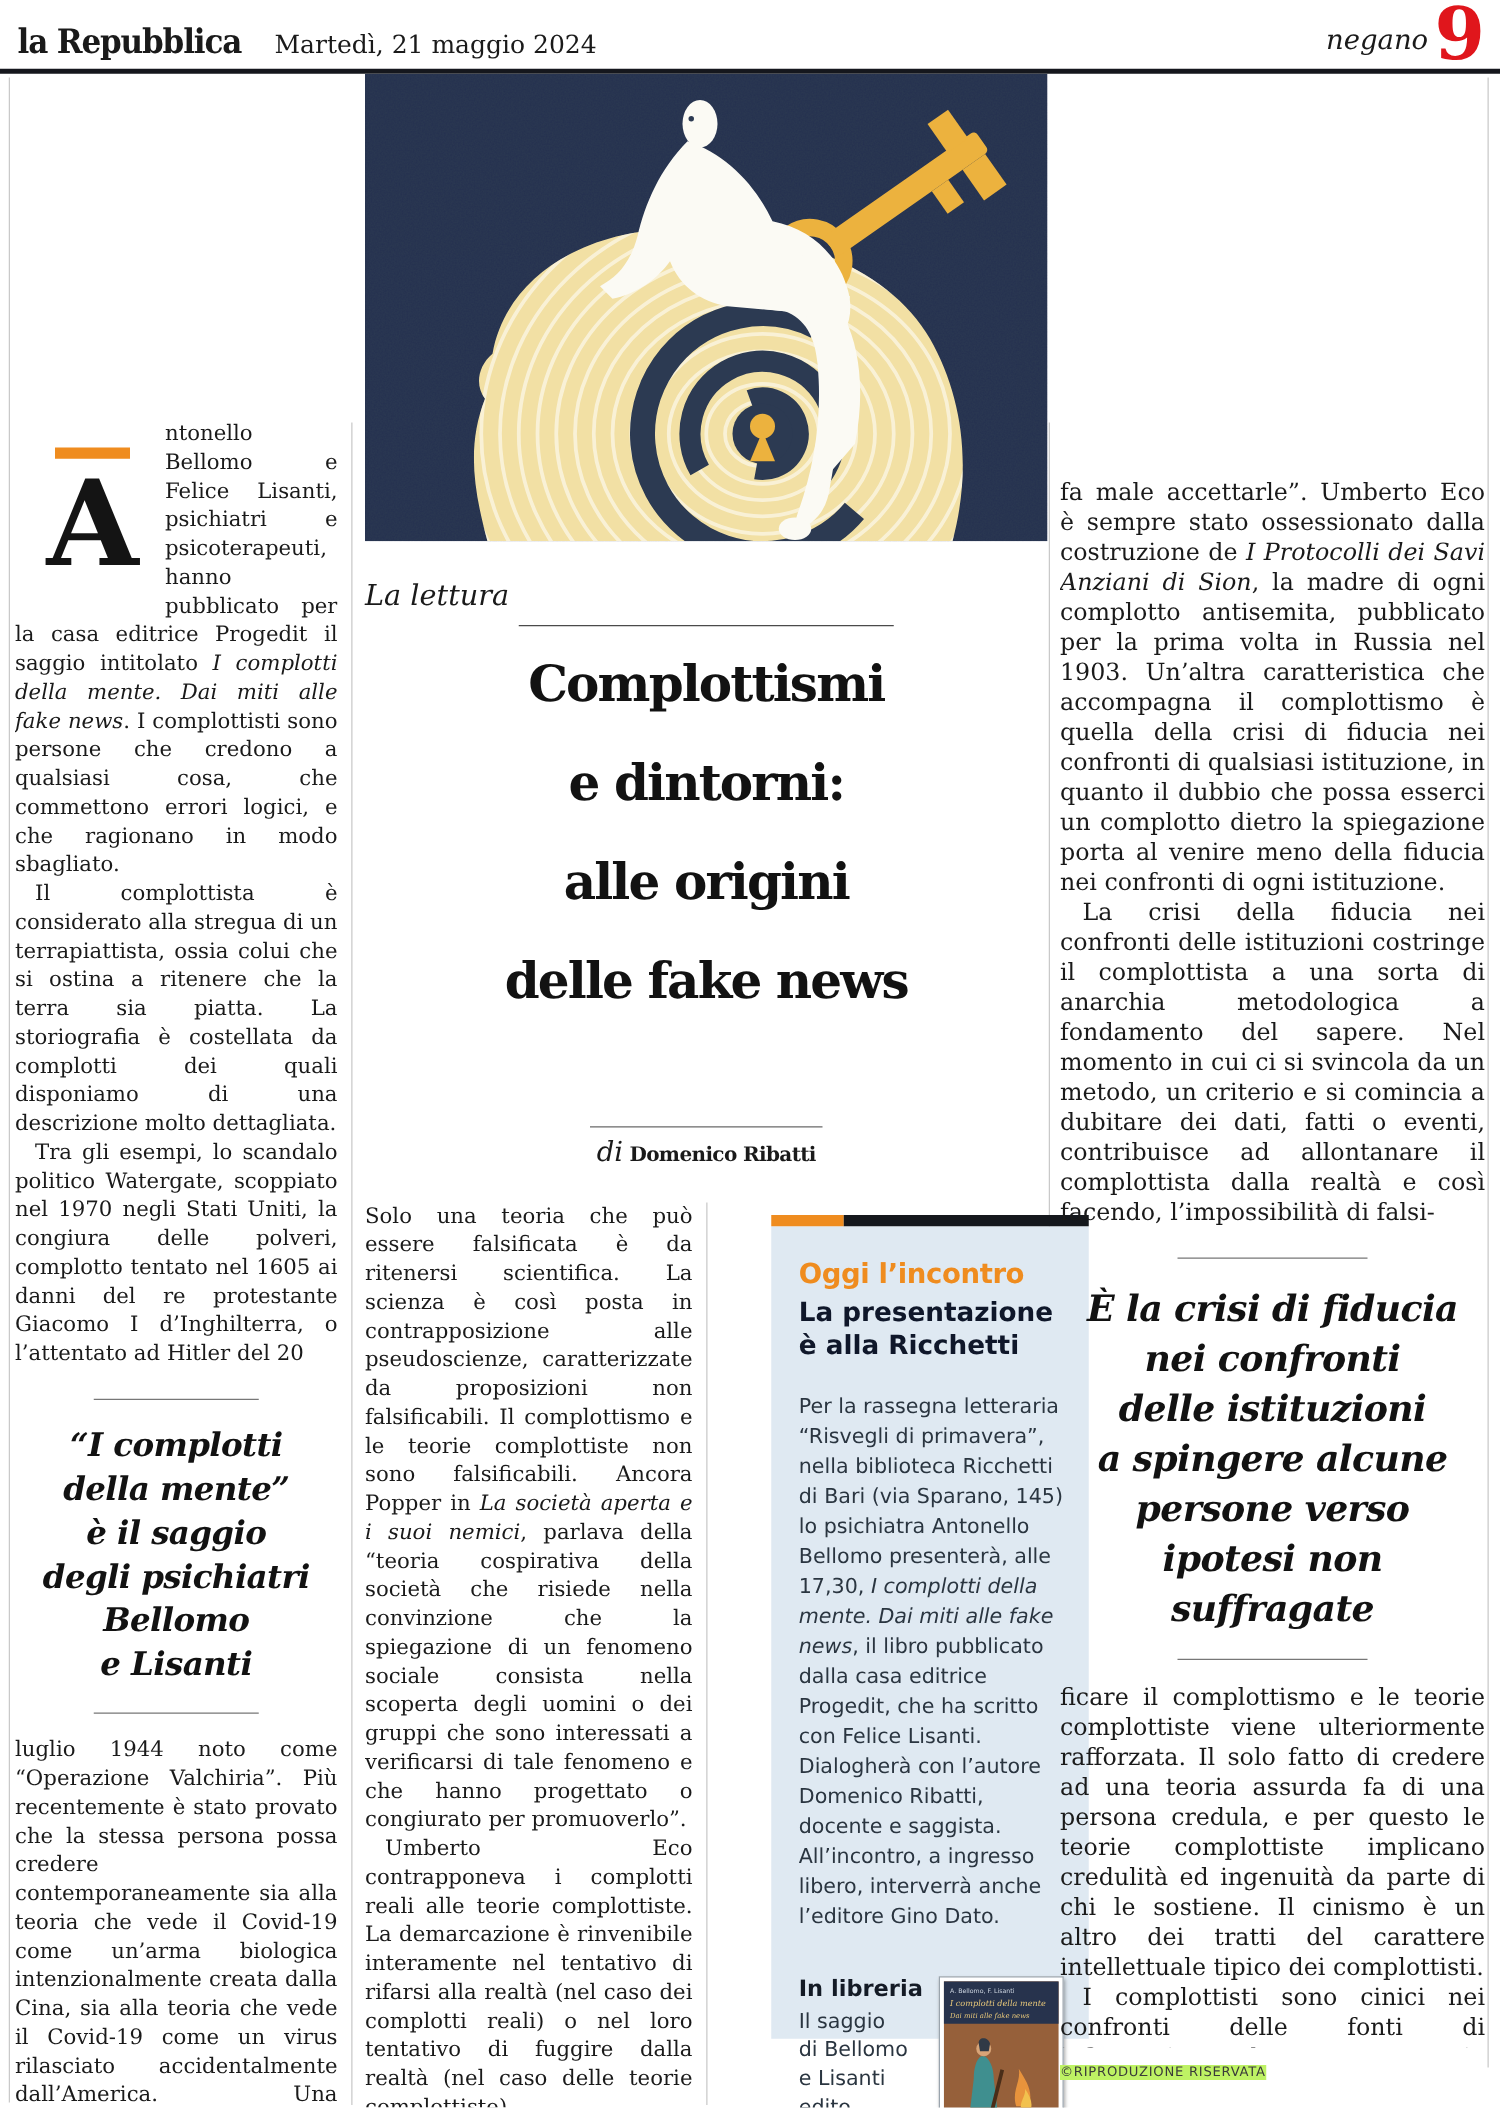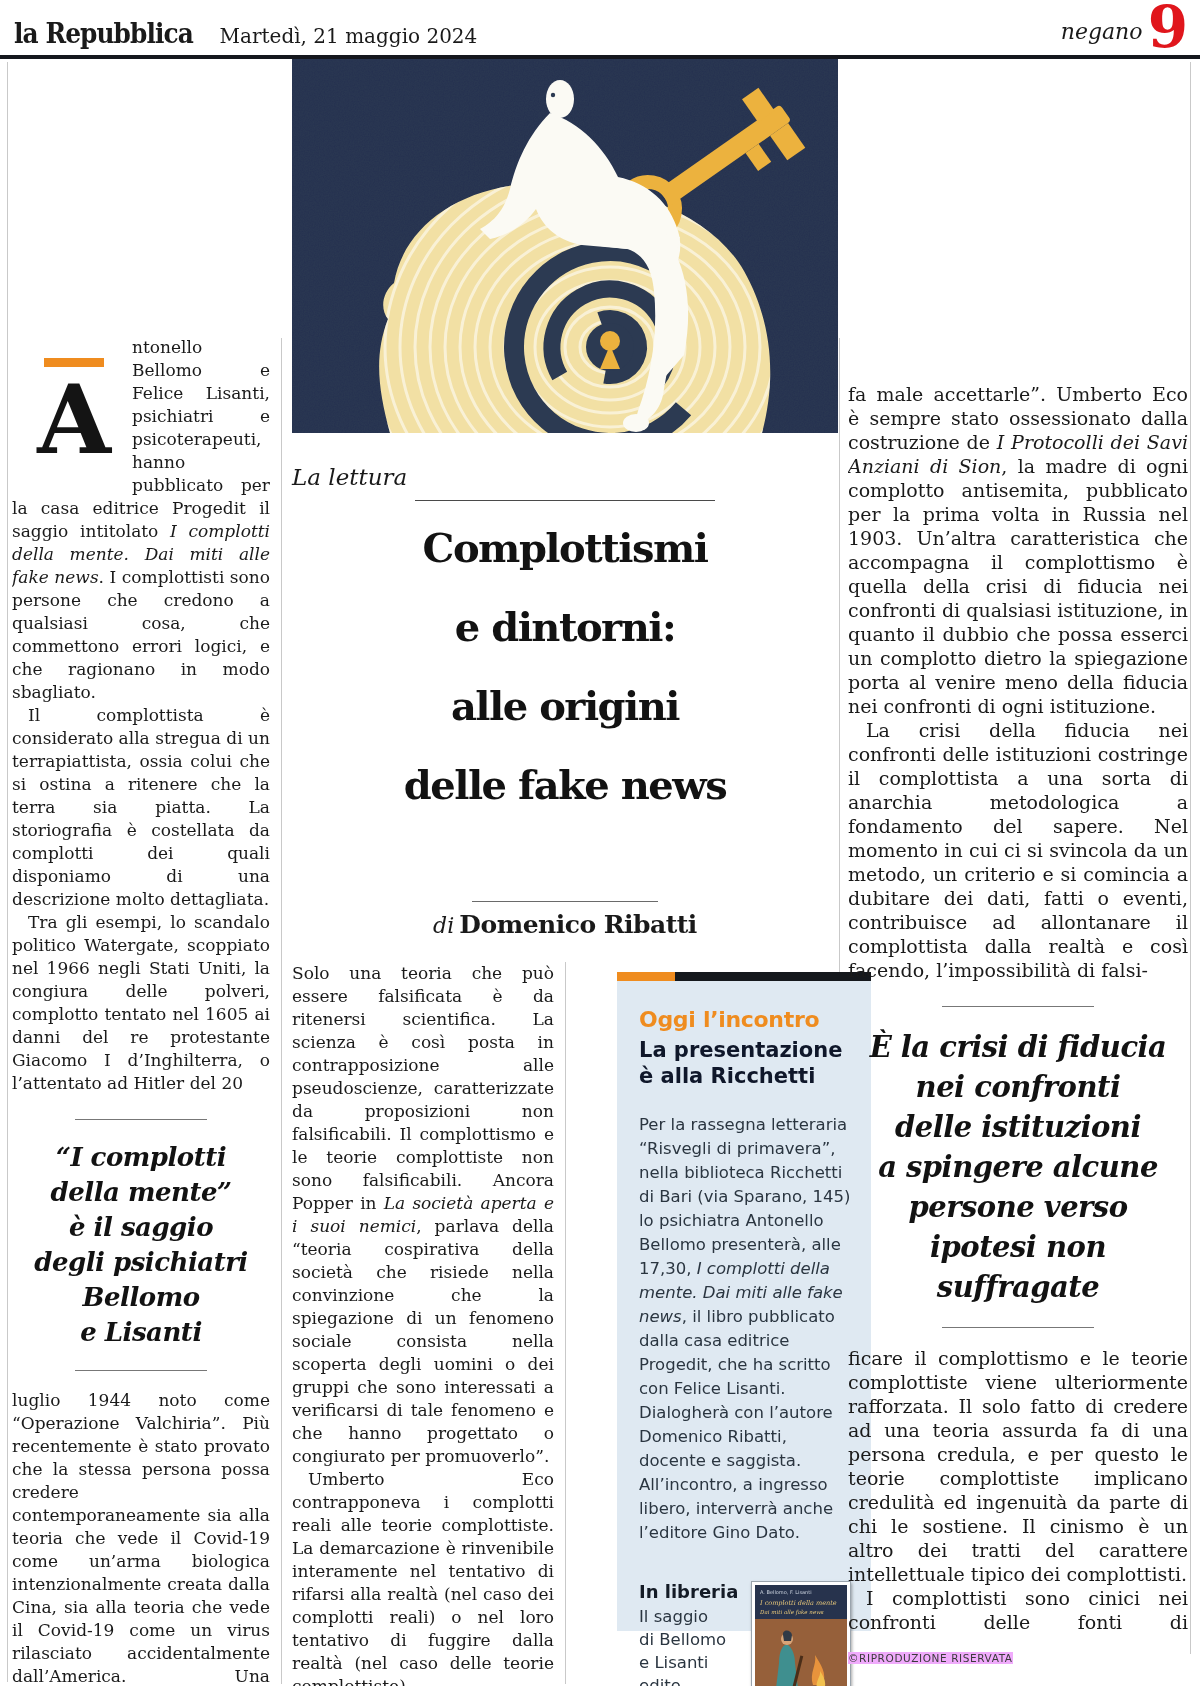--- a/index.html
+++ b/index.html
@@ -21,21 +21,21 @@
   
   #illustration{left:292px;top:59px;width:546px;height:374px;}
   
   #kicker{left:292px;top:464px;width:546px;text-align:left;font-style:italic;font-size:23px;}
   #kicker-rule{left:415px;top:500px;width:300px;height:1px;background:#4a4a4a;}
   #headline{left:268px;top:508px;width:594px;text-align:center;font-weight:bold;
     font-size:40px;line-height:79px;letter-spacing:-1.5px;color:#121212;white-space:pre-line;}
   #byline-rule{left:472px;top:901px;width:186px;height:1px;background:#6a6a6a;}
   #byline{left:292px;top:910px;width:546px;text-align:center;}
   .by-prefix{font-style:italic;font-size:22px;}
-  .by-name{font-weight:bold;font-size:25px;letter-spacing:-0.5px;}
+  .by-name{font-weight:bold;font-size:16px;letter-spacing:-0.5px;}
   
   .col{font-size:17px;line-height:23px;text-align:justify;overflow:hidden;hyphens:auto;}
   .col p{margin:0;}
   .col p.ind{text-indent:16px;}
   #col-left{left:12px;top:336px;width:258px;height:1348px;}
   #col-center{left:292px;top:962px;width:262px;height:724px;}
   #col-right{left:848px;top:382px;width:340px;height:1256px;font-size:19px;line-height:24px;}
   #col-right p.ind{text-indent:18px;}
   
   .dc{float:left;width:100px;height:138px;margin:22px 8px 0 12px;text-align:center;}
@@ -59,21 +59,21 @@
   .sb-title{color:#0f172a;font-weight:bold;font-size:21px;line-height:26px;white-space:pre-line;margin-top:5px;}
   .sb-body{margin-top:24px;font-size:16.5px;line-height:24px;color:#2a3540;}
   .sb-lib{margin-top:36px;display:flex;gap:8px;}
   .sb-lib-text{width:112px;}
   .sb-lib-label{font-weight:bold;font-size:18px;color:#141b26;}
   .sb-lib-caption{font-size:16.5px;line-height:23px;white-space:pre-line;color:#2a3540;margin-top:3px;}
   .cover{width:100px;height:152px;background:#fff;padding:3px;box-sizing:border-box;
     box-shadow:1px 2px 3px rgba(0,0,0,.35);border:1px solid #9aa4ad;}
   
   #copyright{left:848px;top:1652px;font-family:"DejaVu Sans",sans-serif;font-size:10.5px;
-    letter-spacing:.6px;color:#3a3a3a;background:#f0abfc;}
+    letter-spacing:.6px;color:#3a3a3a;background:#bef264;}
 </style>
 </head>
 <body>
 
 <div id="mh-left">
   <span class="masthead">la Repubblica</span>
   <span class="date">Martedì, 21 maggio 2024</span>
 </div>
 <div id="mh-right">
   <span class="pagina">negano</span>
@@ -170,21 +170,21 @@
   <span class="by-name">Domenico Ribatti</span>
 </div>
 
 <div class="abs col" id="col-left">
   <div class="dc">
     <div class="dc-bar"></div>
     <span class="dc-a">A</span>
   </div>
   <p><span>ntonello Bellomo e Felice Lisanti, psichiatri e psicoterapeuti, hanno pubblicato per la casa editrice Progedit il saggio intitolato </span><em>I complotti della mente. Dai miti alle fake news</em><span>. I complottisti sono persone che credono a qualsiasi cosa, che commettono errori logici, e che ragionano in modo sbagliato.</span></p>
   <p class="ind">Il complottista è considerato alla stregua di un terrapiattista, ossia colui che si ostina a ritenere che la terra sia piatta. La storiografia è costellata da complotti dei quali disponiamo di una descrizione molto dettagliata.</p>
-  <p class="ind">Tra gli esempi, lo scandalo politico Watergate, scoppiato nel 1966 negli Stati Uniti, la congiura delle polveri, complotto tentato nel 1605 ai danni del re protestante Giacomo I d’Inghilterra, o l’attentato ad Hitler del 20</p>
+  <p class="ind">Tra gli esempi, lo scandalo politico Watergate, scoppiato nel 1970 negli Stati Uniti, la congiura delle polveri, complotto tentato nel 1605 ai danni del re protestante Giacomo I d’Inghilterra, o l’attentato ad Hitler del 20</p>
   <div class="pq">
     <div class="pq-rule"></div>
     <div class="pq-text">“I complotti
 della mente”
 è il saggio
 degli psichiatri
 Bellomo
 e Lisanti</div>
     <div class="pq-rule"></div>
   </div>

